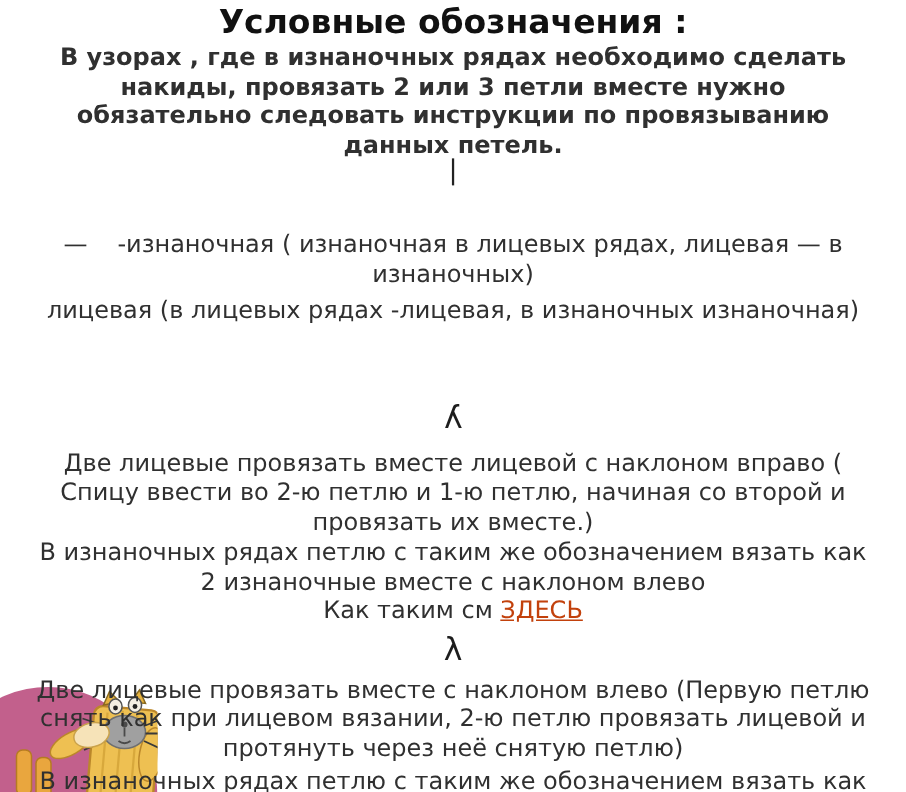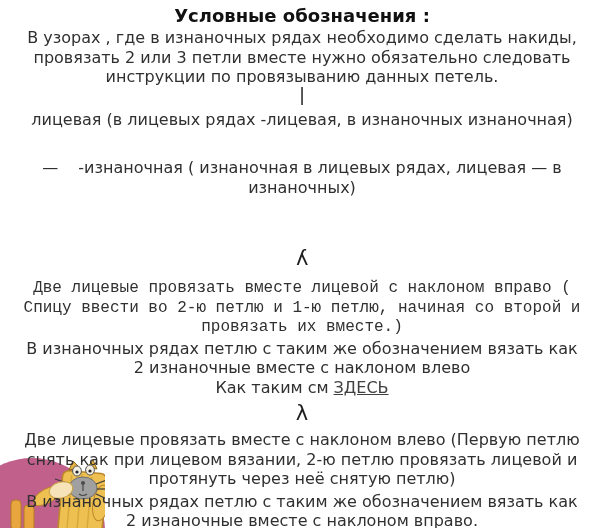--- a/index.html
+++ b/index.html
@@ -16,48 +16,48 @@
   .content {
     position: relative;
     z-index: 1;
     text-align: center;
     font-size: 16px;
     line-height: 19.5px;
   }
 
   .page-title {
     margin: 5px auto 0 auto;
-    font-size: 18px;
+    font-size: 22px;
     line-height: 22px;
     font-weight: bold;
     color: #111111;
   }
 
   .para {
     margin: 0 auto;
     max-width: 558px;
   }
-  .intro       { margin-top: 1px; }
+  .intro       { margin-top: 1px; font-weight: bold; }
   .sym         { font-size: 18px; line-height: 20px; margin-top: -2px; color: #222; }
   .desc1       { margin-top: 5px; }
   .dash-row    { margin-top: 29px; }
   .glyph-dash  { display: inline-block; margin-right: 20px; letter-spacing: 0; }
   .sym-lambda  { font-size: 21px; line-height: 24px; font-weight: 500; color: #1d1d1d; }
   .sym2        { margin-top: 49px; }
-  .desc3       { margin-top: 9px; font-family: Liberation Mono, monospace; }
+  .desc3       { margin-top: 9px; }
   .note3       { margin-top: 1px; }
   .link-line   { margin-top: 0; }
   .sym3        { margin-top: 4px; }
   .desc4       { margin-top: 5px; max-width: 604px; text-align: center; }
   .note4       { margin-top: 3px; }
 
   .mirror { display: inline-block; transform: scaleX(-1); }
 
   a.here-link {
-    color: #404040;
+    color: #c2410c;
     margin-left: 5px;
     cursor: pointer;
   }
 
   .watermark {
     position: absolute;
     left: -41px;
     top: 458px;
     width: 146px;
     height: 146px;
@@ -112,25 +112,25 @@
 
 <div class="content">
 
   <h1 class="page-title">Условные обозначения :</h1>
 
   <p class="para intro">В узорах , где в изнаночных рядах необходимо сделать накиды, провязать 2  или 3 петли вместе нужно обязательно следовать инструкции по провязыванию данных петель.</p>
 
   <div class="sym">
     <span>|</span>
   </div>
-  <p class="para desc1">лицевая (в лицевых рядах -лицевая, в изнаночных изнаночная)</p>
-
   <p class="para dash-row">
     <span class="glyph-dash">—</span><span>-изнаночная ( изнаночная в лицевых рядах, лицевая — в изнаночных)</span>
   </p>
+
+  <p class="para desc1">лицевая (в лицевых рядах -лицевая, в изнаночных изнаночная)</p>
 
   <div class="sym sym-lambda sym2">
     <span class="mirror">λ</span>
   </div>
   <p class="para desc3">Две лицевые провязать вместе лицевой с наклоном вправо ( Спицу ввести во  2-ю петлю и 1-ю петлю, начиная со второй и провязать их вместе.)</p>
   <p class="para note3">В изнаночных рядах петлю с таким же обозначением  вязать  как 2 изнаночные вместе с наклоном влево</p>
   <p class="para link-line">
     <span>Как таким см</span><a class="here-link" href="#">ЗДЕСЬ</a>
   </p>
 

